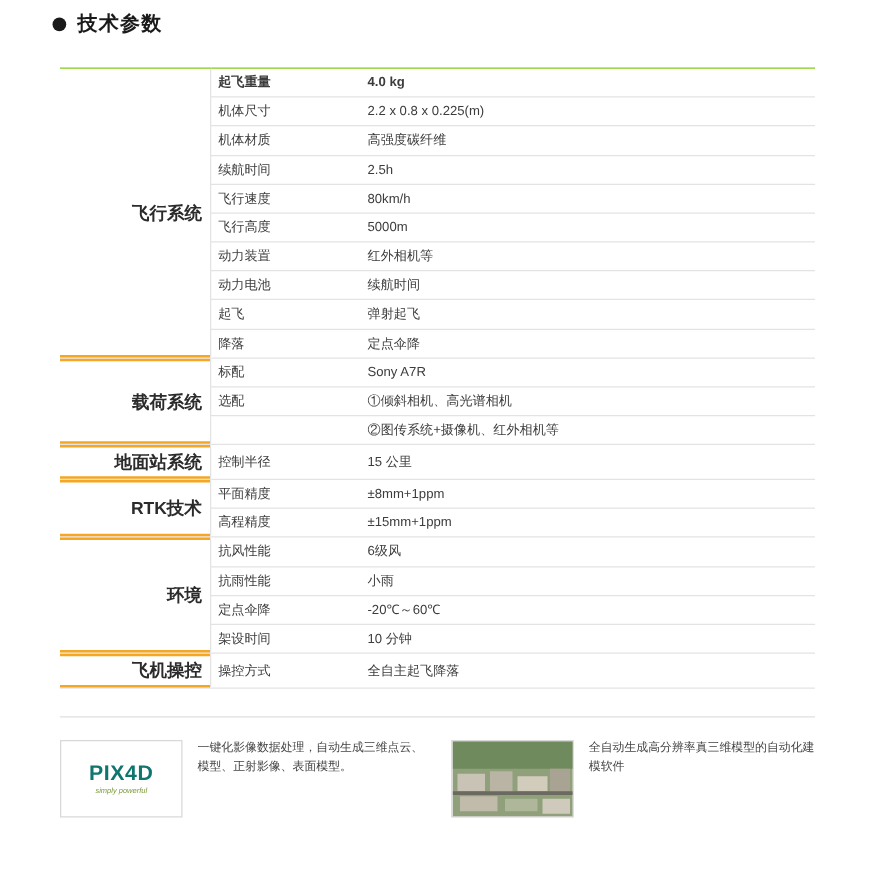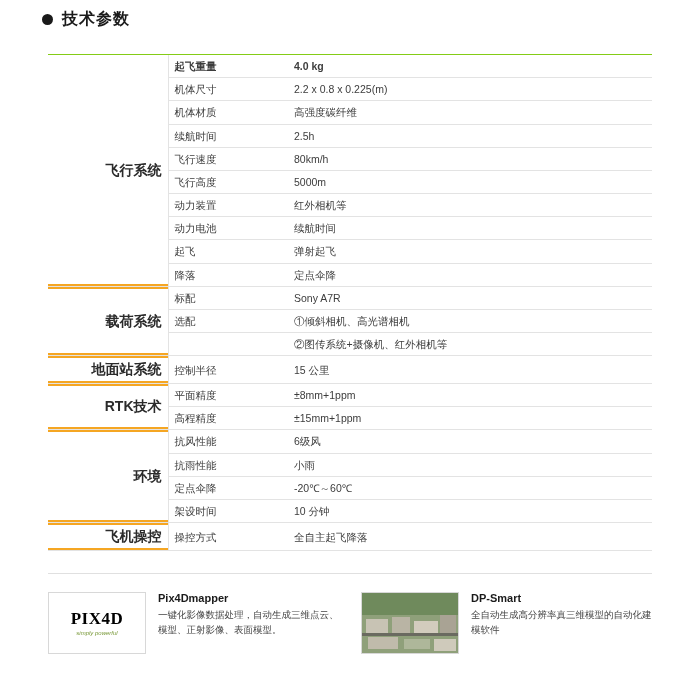--- a/index.html
+++ b/index.html
@@ -133,25 +133,25 @@
 
   
   .pix4d-thumb {
     background: #ffffff;
     display: flex;
     flex-direction: column;
     align-items: center;
     justify-content: center;
   }
   .pix-logo {
-    font-family: Liberation Serif, serif;
+    font-family: Liberation Sans, sans-serif;
     font-weight: bold;
     font-size: 17px;
     letter-spacing: 0.5px;
-    color: #000000;
+    color: #0f766e;
     line-height: 1;
   }
   .pix-sub {
     font-size: 6px;
     color: #7a9a3a;
     font-style: italic;
     margin-top: 3px;
   }
 </style>
 </head>
@@ -264,38 +264,36 @@
 
   <div class="sw-wrap">
     <div class="sw-divider"></div>
     <div class="sw-grid" id="sw-grid">
         <div class="sw-card">
           <div class="thumb pix4d-thumb">
             <div class="pix-logo">PIX4D</div>
             <div class="pix-sub">simply powerful</div>
           </div>
           <div class="sw-text">
-            <div class="sw-title">Pix4Dmapper</div>
             <div class="sw-desc">一键化影像数据处理，自动生成三维点云、模型、正射影像、表面模型。</div>
           </div>
         </div>
         <div class="sw-card">
           <div class="thumb"><svg width="98" height="62" viewBox="0 0 98 62" preserveAspectRatio="none">
               <rect width="98" height="62" fill="#8fa07a"></rect>
               <rect x="0" y="0" width="98" height="22" fill="#6f8a5c"></rect>
               <rect x="4" y="26" width="22" height="14" fill="#c8c3b4"></rect>
               <rect x="30" y="24" width="18" height="18" fill="#b9b4a4"></rect>
               <rect x="52" y="28" width="24" height="12" fill="#d2ccbd"></rect>
               <rect x="78" y="22" width="16" height="20" fill="#a9a394"></rect>
               <rect x="6" y="44" width="30" height="12" fill="#c0bbab"></rect>
               <rect x="42" y="46" width="26" height="10" fill="#aeb79a"></rect>
               <rect x="72" y="46" width="22" height="12" fill="#cfcabb"></rect>
               <rect x="0" y="40" width="98" height="3" fill="#6a6a60"></rect>
             </svg></div>
           <div class="sw-text">
-            <div class="sw-title">DP-Smart</div>
             <div class="sw-desc">全自动生成高分辨率真三维模型的自动化建模软件</div>
           </div>
         </div>
       </div>
   </div>
 
 </div>
 
 </body></html>

